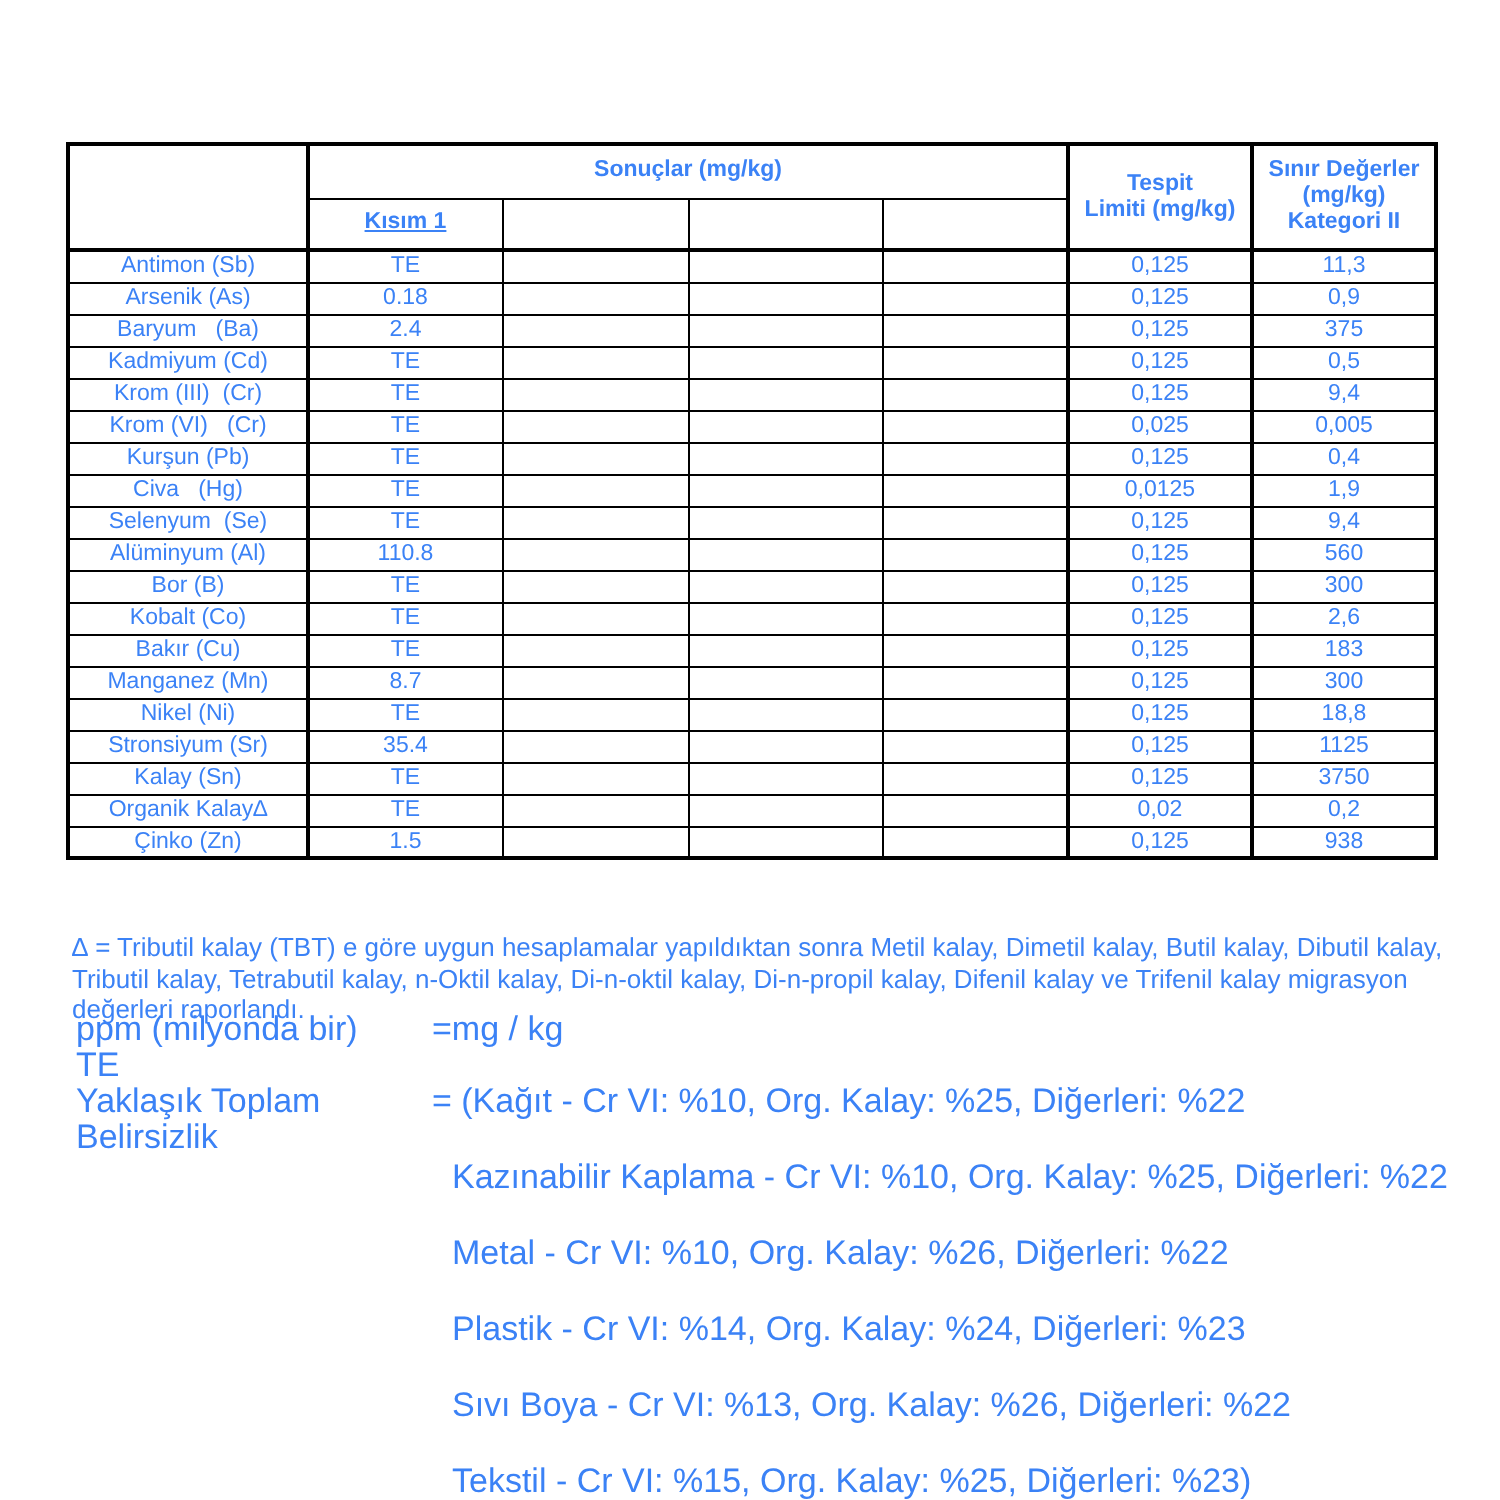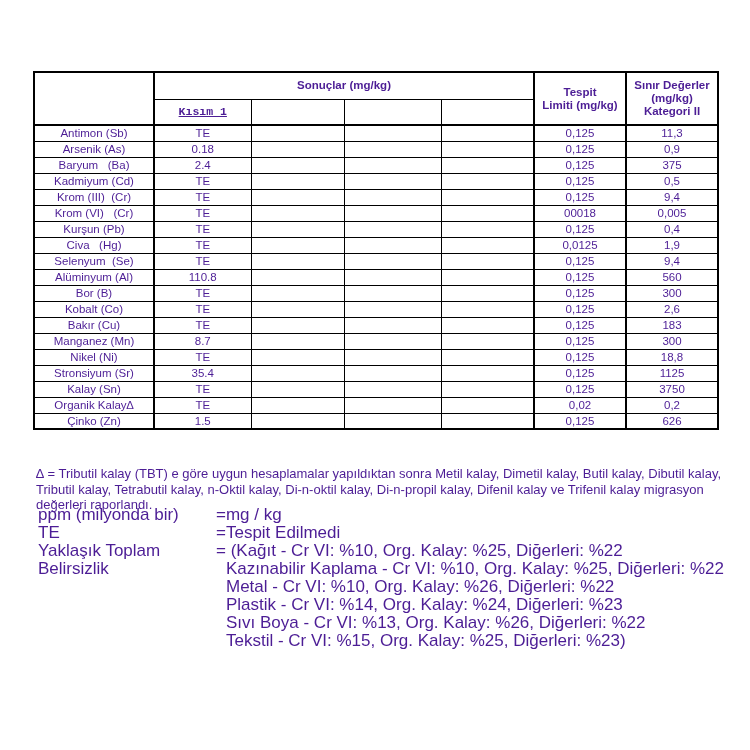--- a/index.html
+++ b/index.html
@@ -2,21 +2,21 @@
 <html><head>
 <meta charset="utf-8">
 <style>
   * { box-sizing: border-box; margin: 0; padding: 0; }
   html, body { background: #ffffff; }
   .page {
     position: relative;
     width: 750px;
     height: 750px;
     background: #ffffff;
-    color: #4c1d95;
+    color: #3b82f6;
     font-family: "Liberation Sans", sans-serif;
     overflow: hidden;
   }
   table.results {
     position: absolute;
     left: 33px;
     top: 71px;
     width: 684px;
     border-collapse: collapse;
     table-layout: fixed;
@@ -30,41 +30,41 @@
     font-size: 11.5px;
     overflow: hidden;
   }
   table.results th { font-weight: bold; line-height: 13px; }
   tr.group-row th { height: 27px; }
   tr.sub-row th { height: 26px; }
   tbody td { height: 16px; line-height: 14px; }
   .thick-r { border-right-width: 2px !important; }
   thead tr.sub-row th { border-bottom-width: 2px; }
   thead th[rowspan="2"] { border-bottom-width: 2px; }
-  .kisim { text-decoration: underline; font-family: Liberation Mono, monospace; }
+  .kisim { text-decoration: underline; }
   .c-name { white-space: pre; }
   .footnote {
     position: absolute;
     left: 36px;
     top: 466px;
     width: 690px;
     font-size: 13px;
     line-height: 15.5px;
   }
   .legend {
     position: absolute;
     left: 38px;
     top: 506px;
     width: 690px;
     font-size: 17px;
   }
   .legend-row { display: flex; height: 18px; line-height: 18px; }
   .legend-label { width: 178px; flex: 0 0 178px; }
   .legend-value { flex: 1; }
-  .cont-line { height: 18px; line-height: 18px; margin-left: 188px; }
+  .cont-line { height: 18px; line-height: 18px; margin-left: 188px; margin-top: 20px; }
 </style>
 </head>
 <body>
 
 <div class="page">
 
   <table class="results">
     <colgroup>
       <col style="width:120px">
         <col style="width:97px">
@@ -134,21 +134,21 @@
         <td class="thick-r"></td>
         <td class="thick-r">0,125</td>
         <td>9,4</td>
       </tr>
         <tr class="">
         <td class="c-name thick-r">Krom (VI)   (Cr)</td>
         <td>TE</td>
         <td></td>
         <td></td>
         <td class="thick-r"></td>
-        <td class="thick-r">00018</td>
+        <td class="thick-r">0,025</td>
         <td>0,005</td>
       </tr>
         <tr class="">
         <td class="c-name thick-r">Kurşun (Pb)</td>
         <td>TE</td>
         <td></td>
         <td></td>
         <td class="thick-r"></td>
         <td class="thick-r">0,125</td>
         <td>0,4</td>
@@ -252,35 +252,34 @@
         <td class="thick-r">0,02</td>
         <td>0,2</td>
       </tr>
         <tr class="">
         <td class="c-name thick-r">Çinko (Zn)</td>
         <td>1.5</td>
         <td></td>
         <td></td>
         <td class="thick-r"></td>
         <td class="thick-r">0,125</td>
-        <td>626</td>
+        <td>938</td>
       </tr>
       </tbody>
   </table>
 
   <p class="footnote">∆ = Tributil kalay (TBT) e göre uygun hesaplamalar yapıldıktan sonra Metil kalay, Dimetil kalay, Butil kalay, Dibutil kalay, Tributil kalay, Tetrabutil kalay, n-Oktil kalay, Di-n-oktil kalay, Di-n-propil kalay, Difenil kalay ve Trifenil kalay migrasyon değerleri raporlandı.</p>
 
   <div class="legend">
     <div class="legend-row">
       <span class="legend-label">ppm (milyonda bir)</span>
       <span class="legend-value">=mg / kg</span>
     </div>
     <div class="legend-row">
       <span class="legend-label">TE</span>
-      <span class="legend-value">=Tespit Edilmedi</span>
     </div>
     <div class="legend-row">
       <span class="legend-label">Yaklaşık Toplam Belirsizlik</span>
       <span class="legend-value">= (Kağıt - Cr VI: %10, Org. Kalay: %25, Diğerleri: %22</span>
     </div>
     <div class="cont-line">Kazınabilir Kaplama - Cr VI: %10, Org. Kalay: %25, Diğerleri: %22</div>
     <div class="cont-line">Metal - Cr VI: %10, Org. Kalay: %26, Diğerleri: %22</div>
     <div class="cont-line">Plastik - Cr VI: %14, Org. Kalay: %24, Diğerleri: %23</div>
     <div class="cont-line">Sıvı Boya - Cr VI: %13, Org. Kalay: %26, Diğerleri: %22</div>
     <div class="cont-line">Tekstil - Cr VI: %15, Org. Kalay: %25, Diğerleri: %23)</div>

